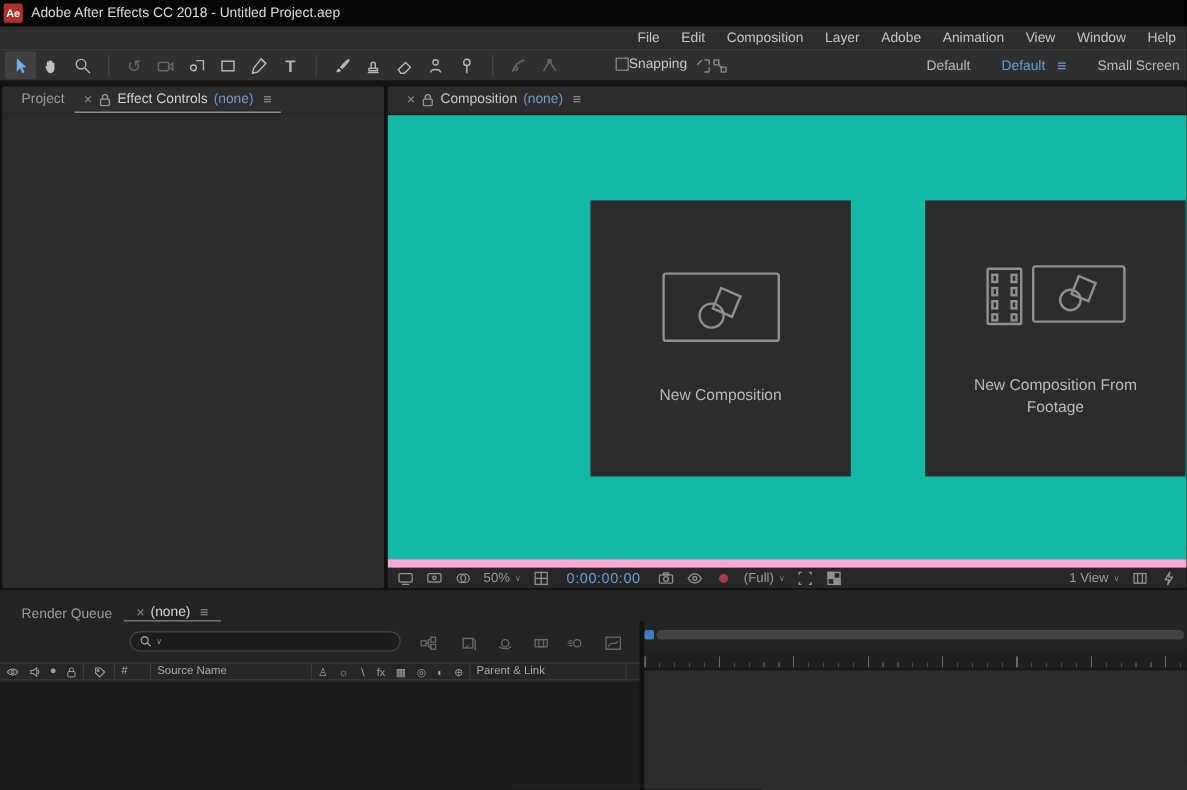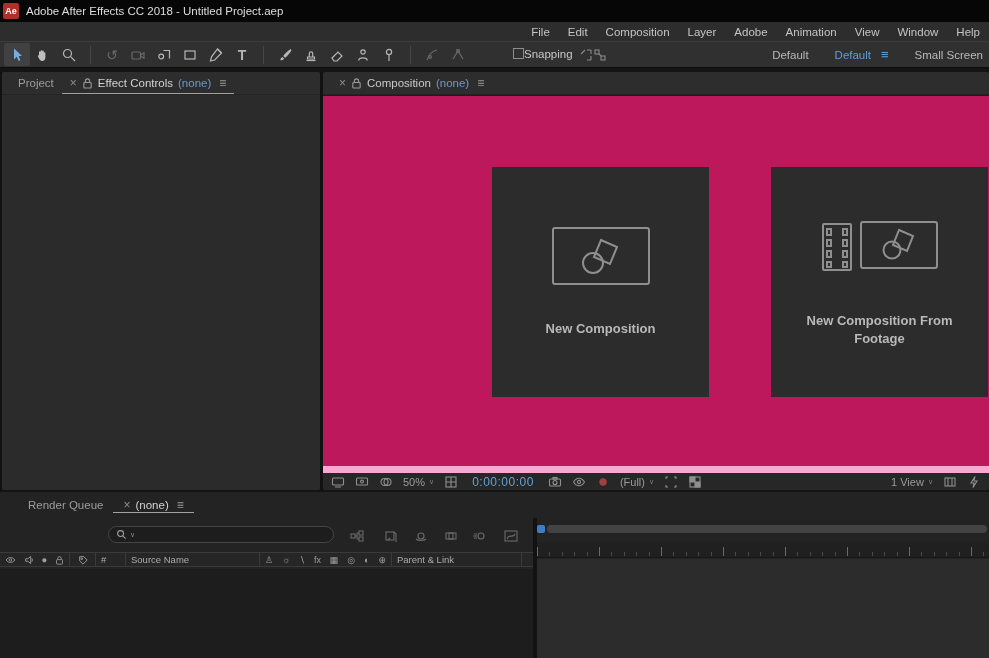--- a/index.html
+++ b/index.html
@@ -37,37 +37,37 @@
   .panel.comp { left:323px; right:0; background:#1c1c1c; }
   .tabbar { height:23px; background:#2d2d2d; display:flex; align-items:stretch; padding-left:8px; border-bottom:1px solid #242424; font-size:11.5px; }
   .tab { display:flex; align-items:center; gap:5px; padding:0 8px; color:#9c9c9c; }
   .tab.active { color:#d2d2d2; border-bottom:1px solid #a2a2a2; }
   .tab .close { color:#8e8e8e; font-size:12px; }
   .tab .none { color:#7097c8; }
   .tab .pmenu { color:#9c9c9c; font-size:12px; margin-left:3px; }
   .tab .lock svg { stroke:#9a9a9a; fill:none; stroke-width:1.2; }
 
   
-  .comp-body { position:absolute; top:24px; left:0; right:0; bottom:24px; background:#be185d;font-weight:bold; }
+  .comp-body { position:absolute; top:24px; left:0; right:0; bottom:24px; background:#14b8a6; }
   .comp-card { position:absolute; top:71px; width:217px; height:230px; background:#2c2c2c; display:flex; flex-direction:column; align-items:center; justify-content:center; cursor:pointer; }
   .comp-card.c1 { left:169px; }
   .comp-card.c2 { left:448px; }
   .comp-card .label { margin-top:34px; color:#b9b9b9; font-size:13px; text-align:center; line-height:1.35; max-width:150px; }
   .comp-card svg { stroke:#8f8f8f; fill:none; stroke-width:2; }
 
   .comp-controls { position:absolute; left:0; right:0; bottom:0; height:24px; background:#272727; border-top:7px solid #f9a8d4; display:flex; align-items:center; padding:0 8px; gap:10px; color:#979797; font-size:11px; }
   .cc-icon svg { stroke:#8f8f8f; fill:none; stroke-width:1.1; }
   .cc-drop { display:flex; align-items:center; gap:4px; color:#9a9a9a; }
   .cc-caret { font-size:7px; color:#7d7d7d; }
   .timecode { color:#61a3d9; font-size:12px; letter-spacing:.5px; margin:0 4px; }
   .cc-spacer { flex:1; }
 
   
   .bottom-panel { position:absolute; top:492px; left:0; right:0; bottom:0; background:#232323; }
-  .bt-tabbar { height:26px; display:flex; align-items:center; padding-left:8px; font-size:11.5px; background:#232323;margin-left:10px; }
+  .bt-tabbar { height:26px; display:flex; align-items:flex-end; padding-left:8px; font-size:11.5px; background:#232323; }
   .bt-tabbar .tab { padding:0 10px; }
   .bt-content { position:absolute; top:26px; left:0; right:0; bottom:0; }
   .bt-left { position:absolute; left:0; top:0; width:533px; bottom:0; background:#232323; }
   .bt-divider { position:absolute; left:533px; width:4px; top:0; bottom:0; background:#121212; }
   .bt-right { position:absolute; left:537px; right:0; top:0; bottom:0; background:#232323; }
 
   .tl-toolsrow { height:34px; position:relative; }
   .search-box { position:absolute; left:108px; top:8px; width:226px; height:17px; background:#1d1d1d; border:1px solid #454545; border-radius:9px; display:flex; align-items:center; gap:3px; padding:0 7px; }
   .search-box svg { stroke:#9a9a9a; fill:none; stroke-width:1.2; }
   .search-caret { font-size:7px; color:#8a8a8a; }

